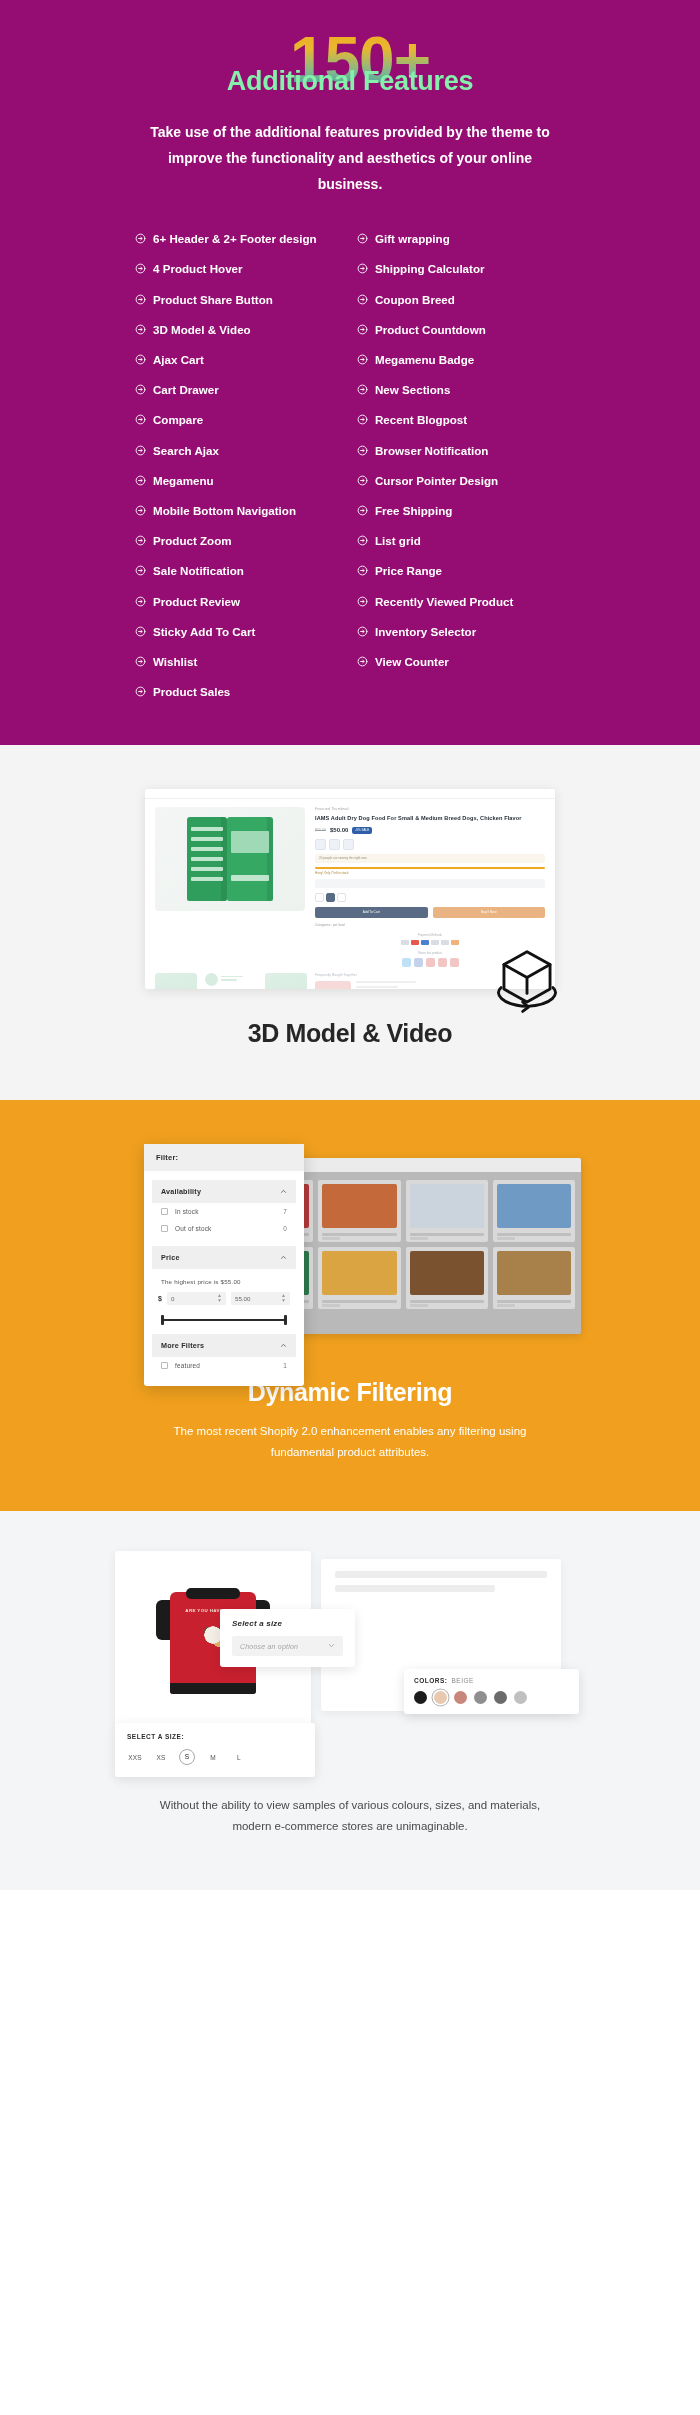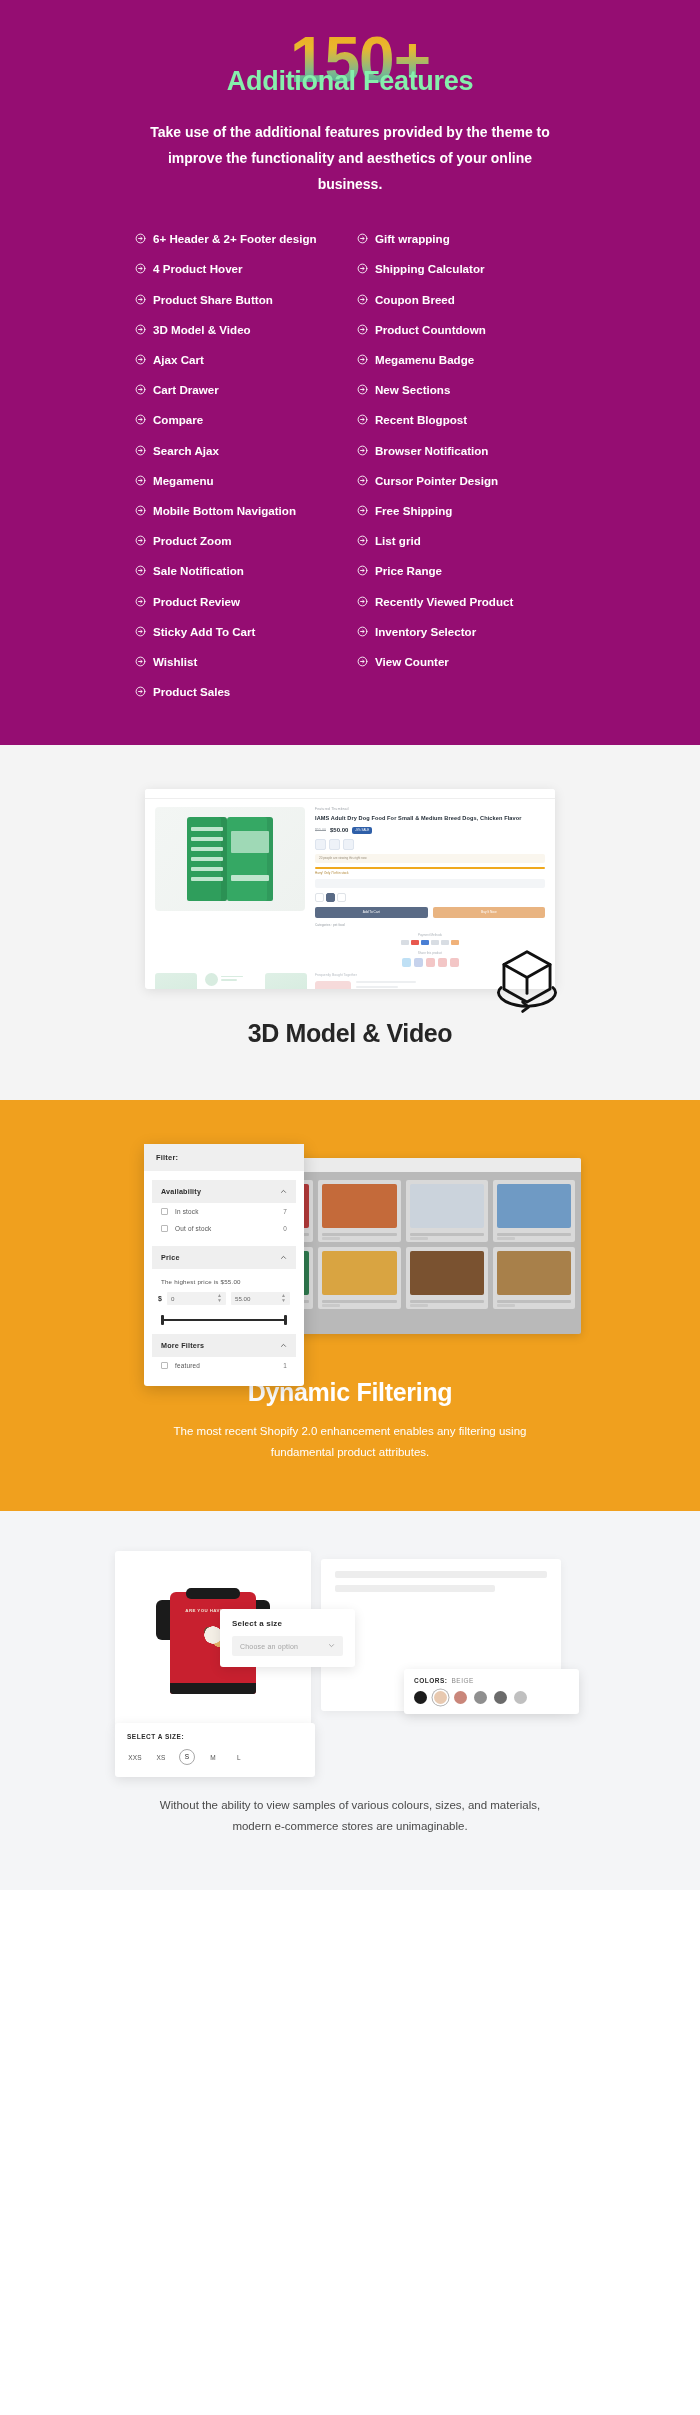--- a/index.html
+++ b/index.html
@@ -307,20 +307,21 @@
     box-shadow: 0 2px 10px rgba(0,0,0,.06);
   }
   .sw-line { height: 7px; background: #ededed; border-radius: 2px; margin: 12px 14px 0 14px; }
   .sw-line.s2 { width: 160px; margin-top: 7px; }
   .sw-size-card {
     position: absolute; left: 105px; top: 58px;
     width: 135px; height: 58px;
     background: #ffffff; border-radius: 3px;
     box-shadow: 0 3px 12px rgba(0,0,0,.10);
     padding: 10px 12px;
+    font-style: italic;
   }
   .sw-size-card .lab { font-size: 8px; font-weight: 700; color: #2b2b2b; letter-spacing: .2px; }
   .sw-select {
     margin-top: 8px; height: 20px; background: #f2f2f2; border-radius: 2px;
     display: flex; align-items: center; padding: 0 8px;
     font-size: 7px; color: #a5a5a5; letter-spacing: .2px;
   }
   .sw-colors {
     position: absolute; right: 6px; top: 118px;
     width: 175px;

